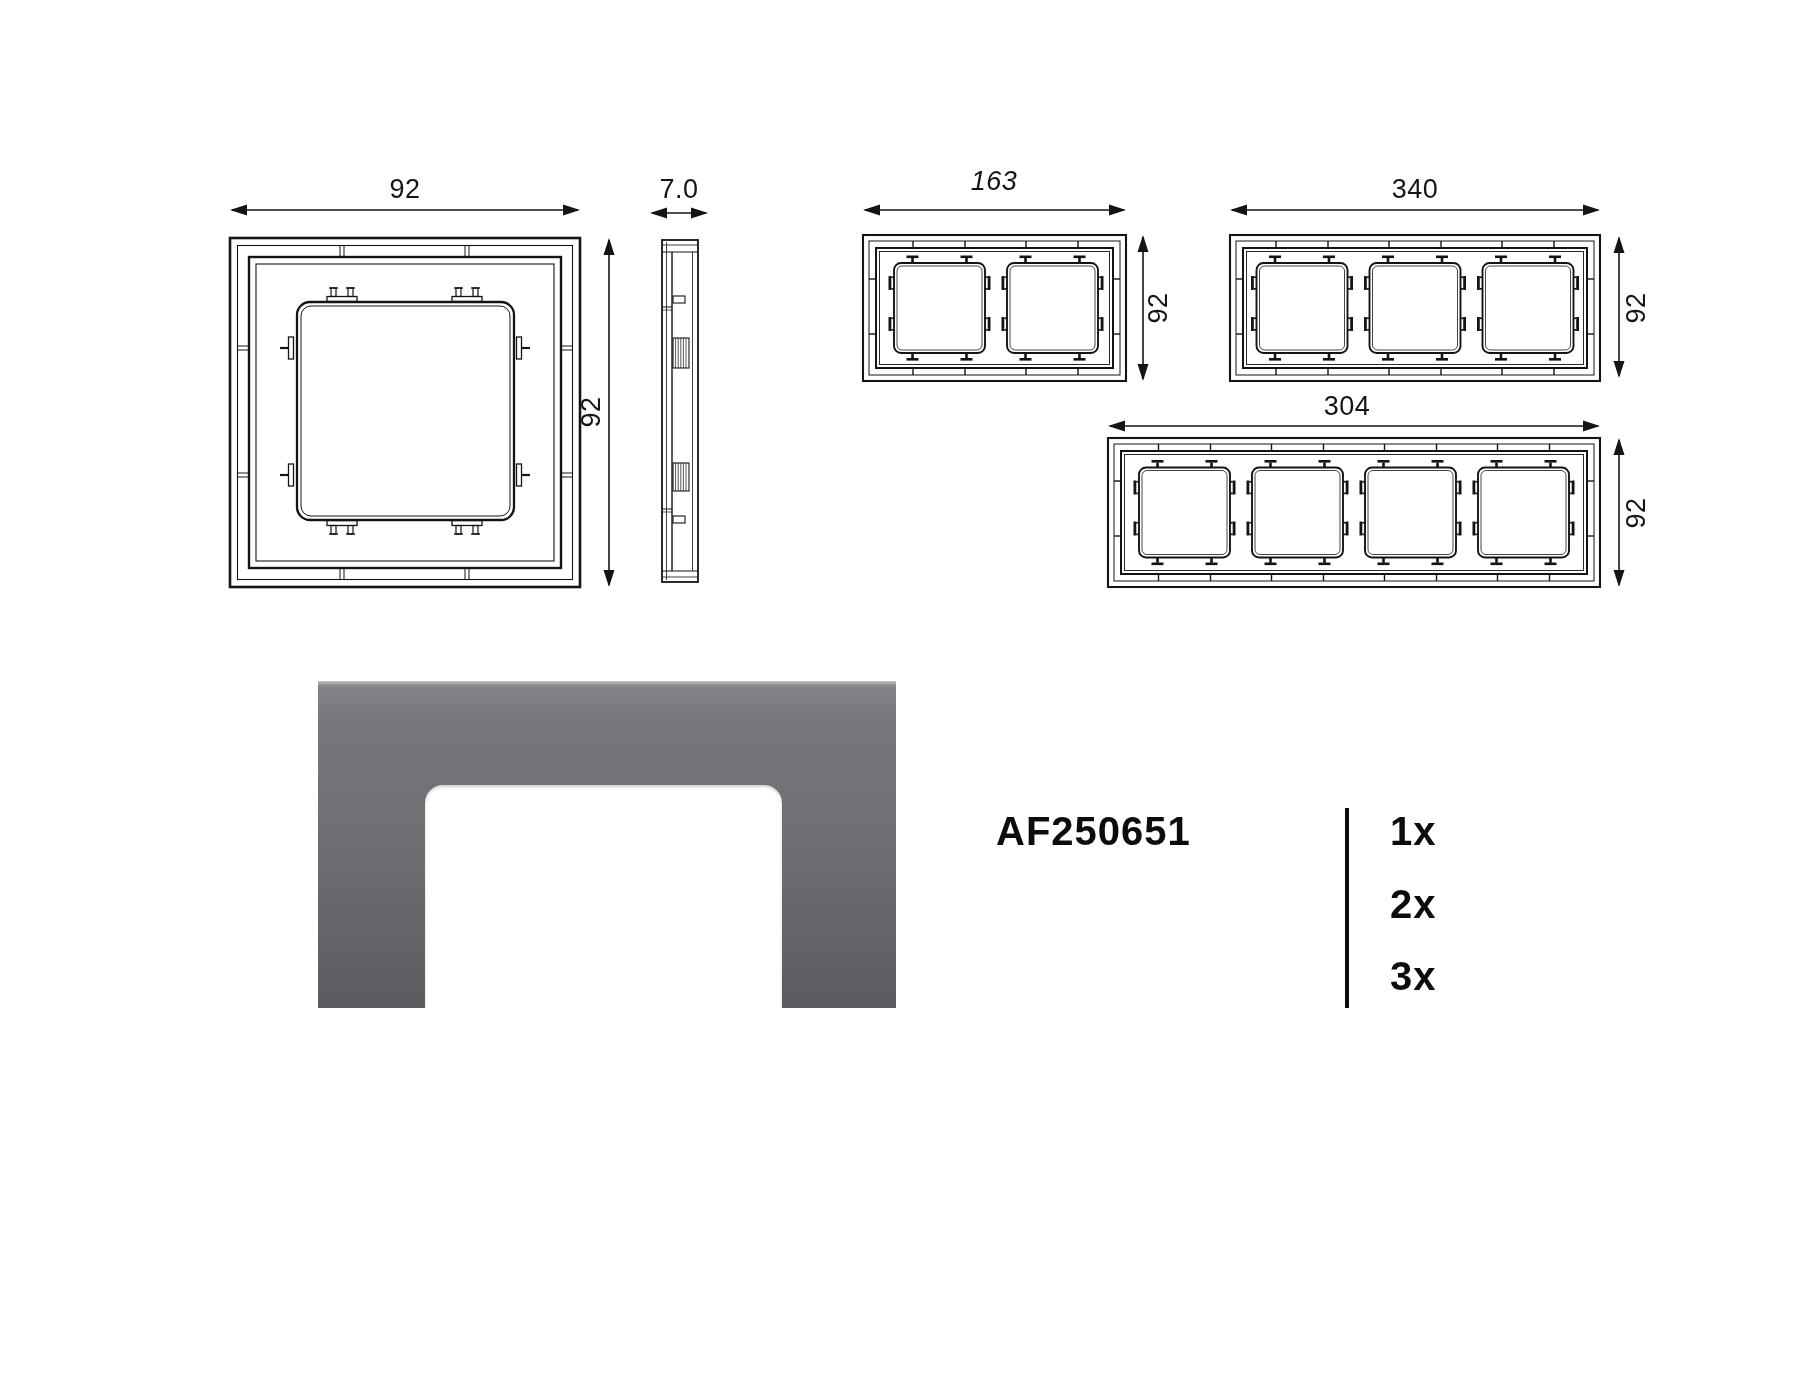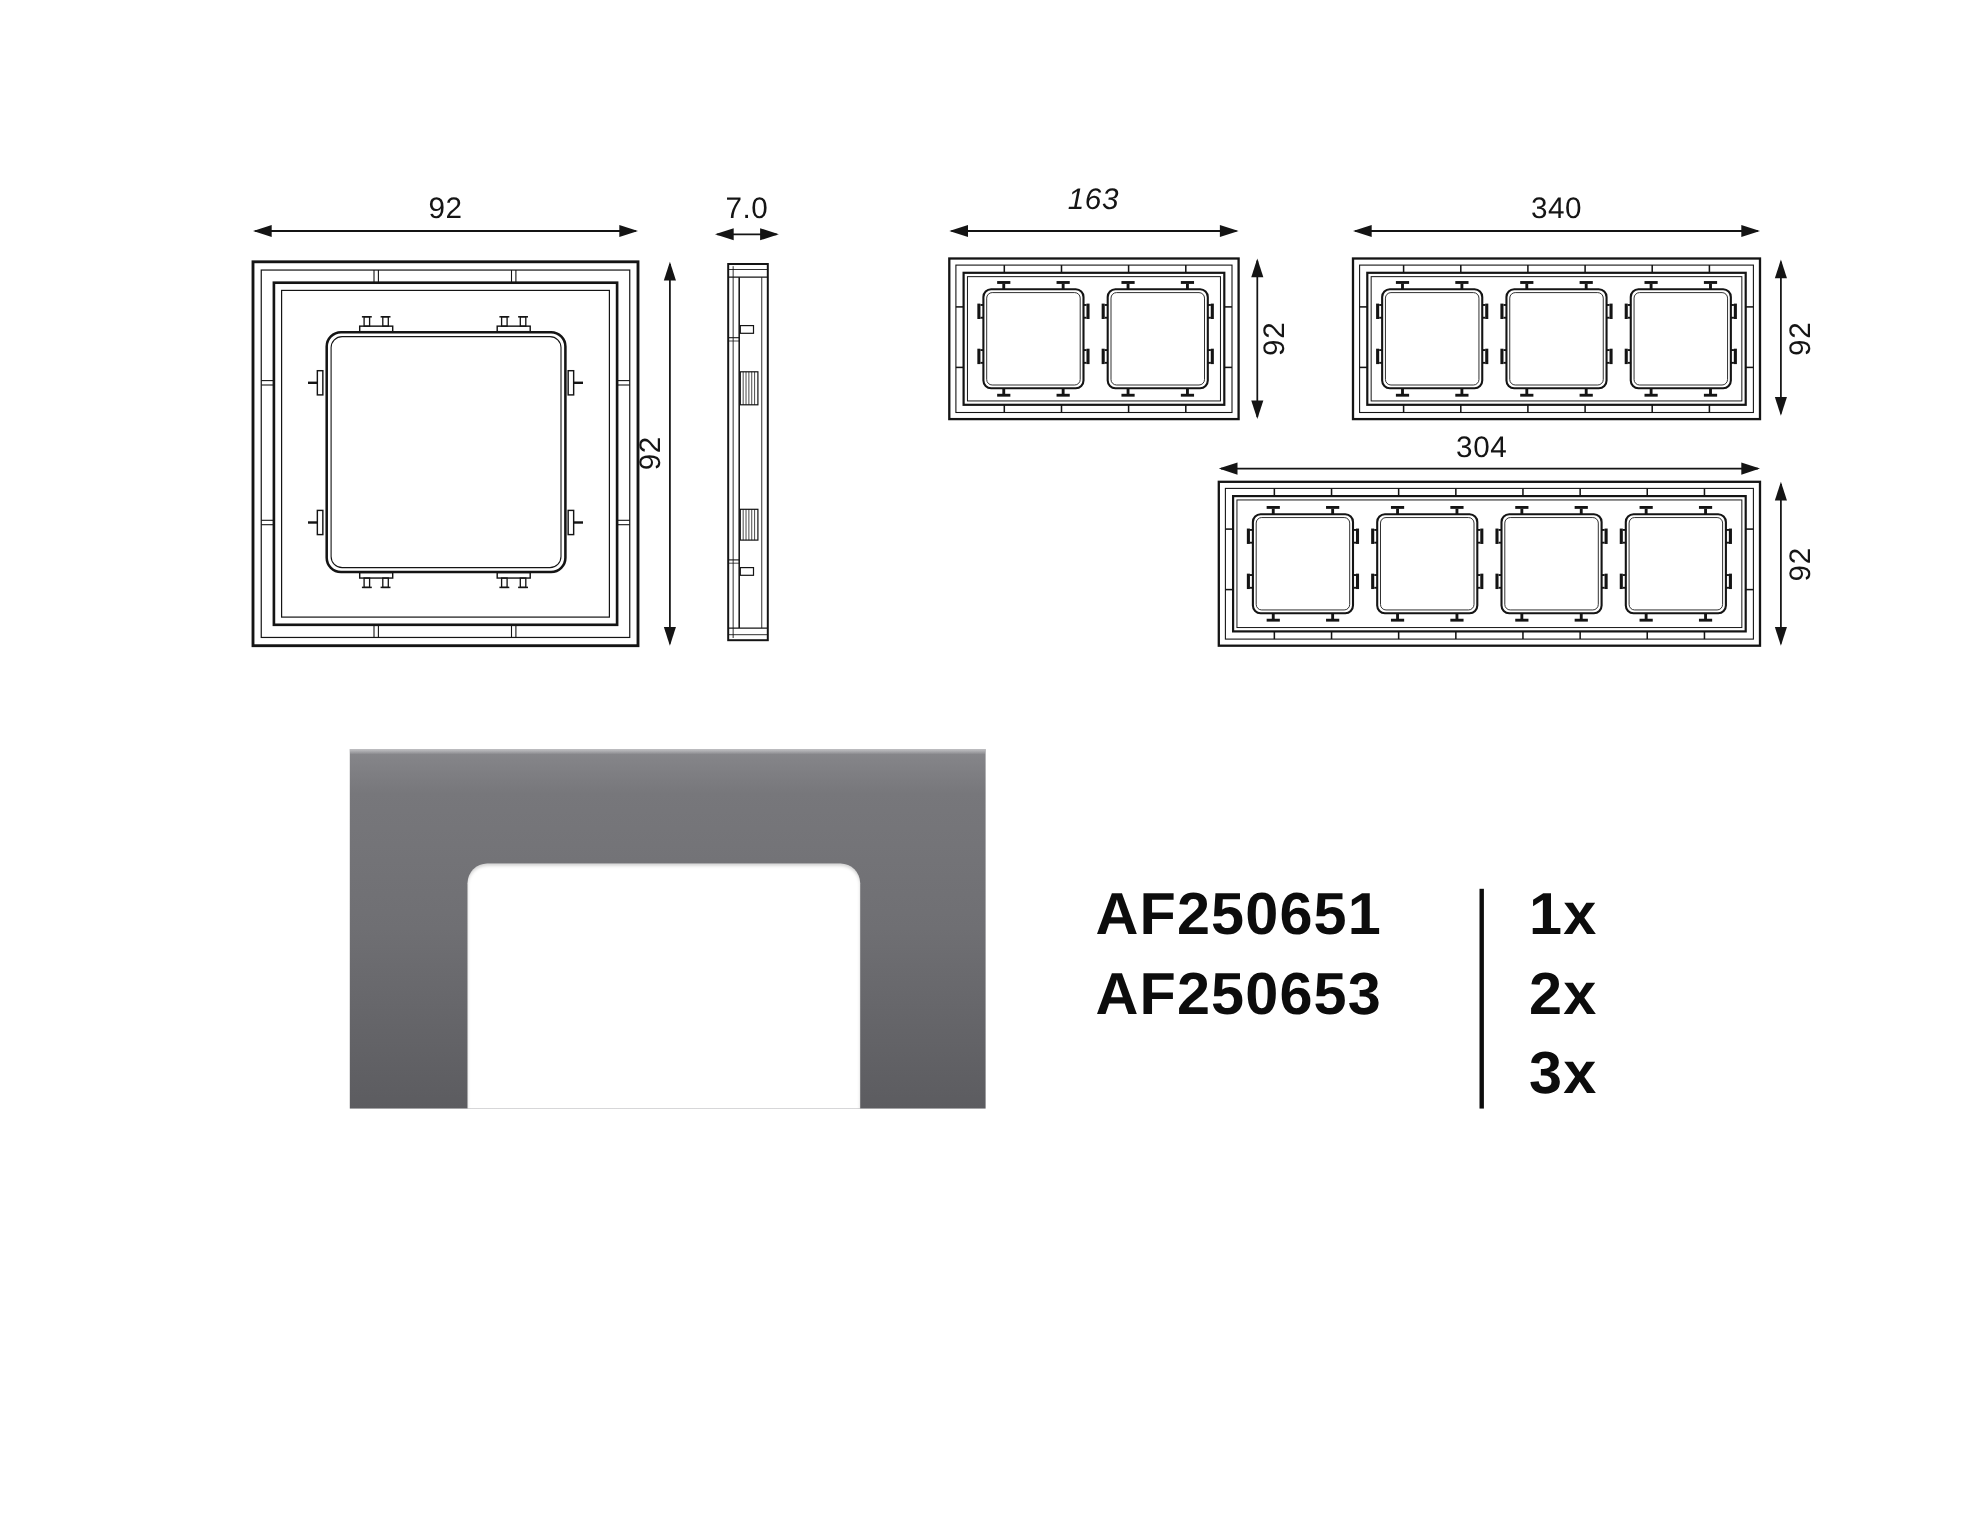--- a/index.html
+++ b/index.html
@@ -12,21 +12,21 @@
   
   .photo{position:absolute;left:318px;top:681px;width:578px;height:581px;
          background:linear-gradient(180deg,#87878b 0%,#77777b 7%,#6f6f73 28%,#606064 50%,#525256 72%,#434347 100%);
          border-bottom:2px solid #97979a;}
   .photo::before{content:"";position:absolute;left:0;top:0;width:100%;height:5px;
          background:linear-gradient(180deg,#c3c3c6 0%,rgba(195,195,198,0) 100%);}
   .window{position:absolute;left:107px;top:104px;width:357px;height:361px;background:#ffffff;
          border-radius:18px;box-shadow:inset 0 2px 3px rgba(0,0,0,0.18);}
   
   .ptable{position:absolute;}
-  .pcol{position:absolute;top:795px;font-size:54px;line-height:72.5px;font-weight:600;
+  .pcol{position:absolute;top:795px;font-size:40px;line-height:72.5px;font-weight:600;
         color:#0c0c0c;letter-spacing:1px;white-space:nowrap;}
   .codes{left:996px;}
   .qtys{left:1390px;}
   .divider{position:absolute;left:1345px;top:808px;width:4px;height:264px;background:#0c0c0c;}
 </style>
 </head>
 <body>
 
 <div class="sheet">
 
@@ -432,21 +432,20 @@
   <div class="dlabel rot" style="left:1586px;top:291px;">92</div>
   <div class="dlabel rot" style="left:1586px;top:496px;">92</div>
 
   <div class="photo">
     <div class="window"></div>
   </div>
 
   <div class="ptable">
     <div class="pcol codes">
       <div>AF250651</div>
-      <div>AF250653</div>
     </div>
     <div class="divider"></div>
     <div class="pcol qtys">
       <div>1x</div>
       <div>2x</div>
       <div>3x</div>
       <div>4x</div>
     </div>
   </div>
 </div>

